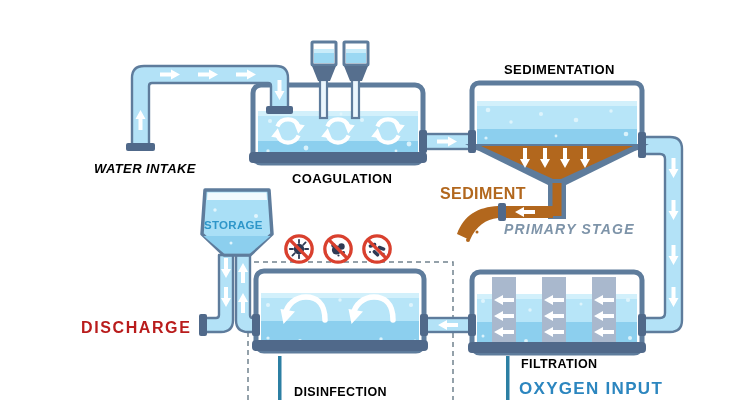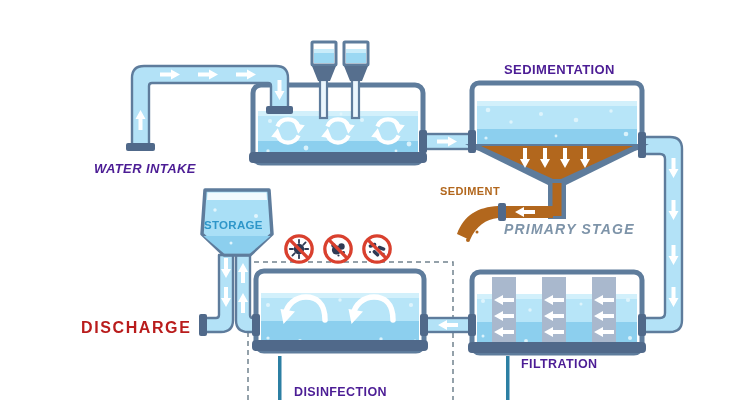--- a/index.html
+++ b/index.html
@@ -1,23 +1,23 @@
 <!DOCTYPE html>
 <html><head>
 <meta charset="utf-8">
 <style>
   html,body{margin:0;padding:0;background:#fff;}
   #stage{position:relative;width:735px;height:400px;background:#ffffff;overflow:hidden;
          font-family:"Liberation Sans",sans-serif;}
   #stage svg{position:absolute;left:0;top:0;}
-  .lbl{position:absolute;font-weight:bold;color:#4c1d95;font-size:13px;letter-spacing:.4px;
+  .lbl{position:absolute;font-weight:bold;color:#000000;font-size:13px;letter-spacing:.4px;
        white-space:nowrap;line-height:1;}
   .lbl-big{font-size:17px;letter-spacing:1.3px;color:#2C86BF;}
   .lbl-discharge{font-size:16px;letter-spacing:1.6px;color:#b91c1c;}
-  .lbl-brown{color:#B2671D;font-size:11px;}
+  .lbl-brown{color:#B2671D;font-size:16px;}
   .lbl-gray{color:#7E94A9;font-size:14px;letter-spacing:1.2px;font-style:italic;}
   .lbl-storage{font-size:11.5px;letter-spacing:.3px;color:#2E96C9;}
   .lbl-sm{font-size:12.5px;}
 </style>
 </head>
 <body>
 
 <div id="stage">
 <svg width="735" height="400" viewBox="0 0 735 400">
   <defs>
@@ -265,20 +265,22 @@
     <circle r="13.2" fill="#ffffff" stroke="#D9402E" stroke-width="3.3"></circle>
     <use href="#germs"></use>
     <line x1="-9.3" y1="-9.3" x2="9.3" y2="9.3" stroke="#D9402E" stroke-width="3.3"></line>
   </g>
 
   <rect x="278" y="356" width="3.5" height="44" fill="#2C7FA3"></rect>
   <rect x="506" y="356" width="3.5" height="44" fill="#2C7FA3"></rect>
 </svg>
 
 <div class="lbl" style="left:94px;top:162px;font-style:italic;">WATER INTAKE</div>
+<div class="lbl" style="left:292px;top:172px;">COAGULATION</div>
 <div class="lbl" style="left:504px;top:63px;">SEDIMENTATION</div>
 <div class="lbl lbl-brown" style="left:440px;top:186px;">SEDIMENT</div>
 <div class="lbl lbl-gray" style="left:504px;top:222px;">PRIMARY STAGE</div>
 <div class="lbl lbl-storage" style="left:204px;top:220px;">STORAGE</div>
 <div class="lbl lbl-discharge" style="left:81px;top:320px;">DISCHARGE</div>
 <div class="lbl lbl-sm" style="left:294px;top:358px;margin-top:28px;">DISINFECTION</div>
 <div class="lbl lbl-sm" style="left:521px;top:358px;">FILTRATION</div>
+<div class="lbl lbl-big" style="left:519px;top:380px;">OXYGEN INPUT</div>
 </div>
 
 </body></html>

